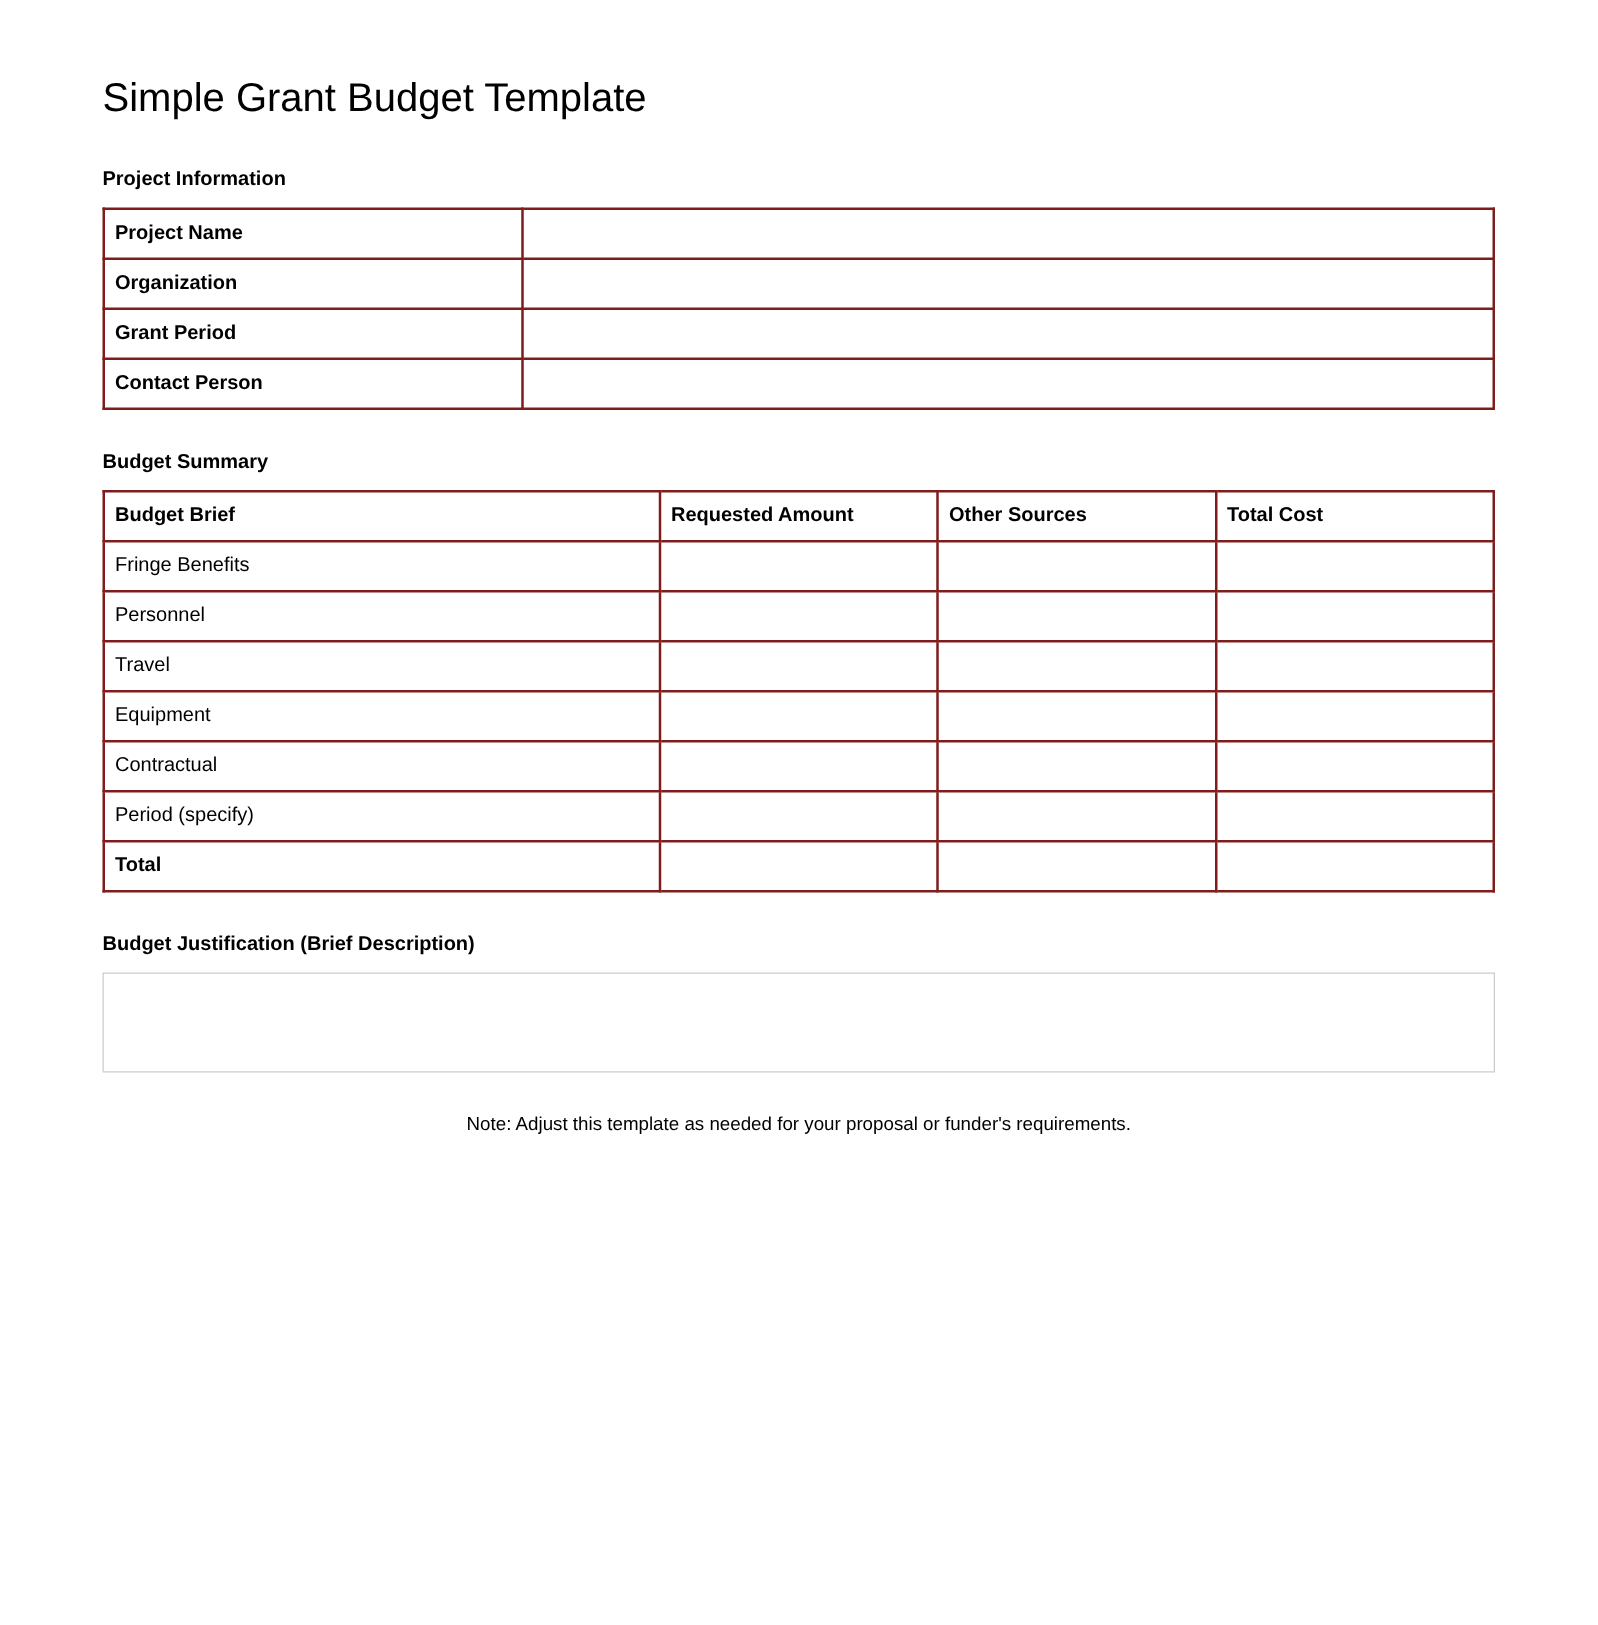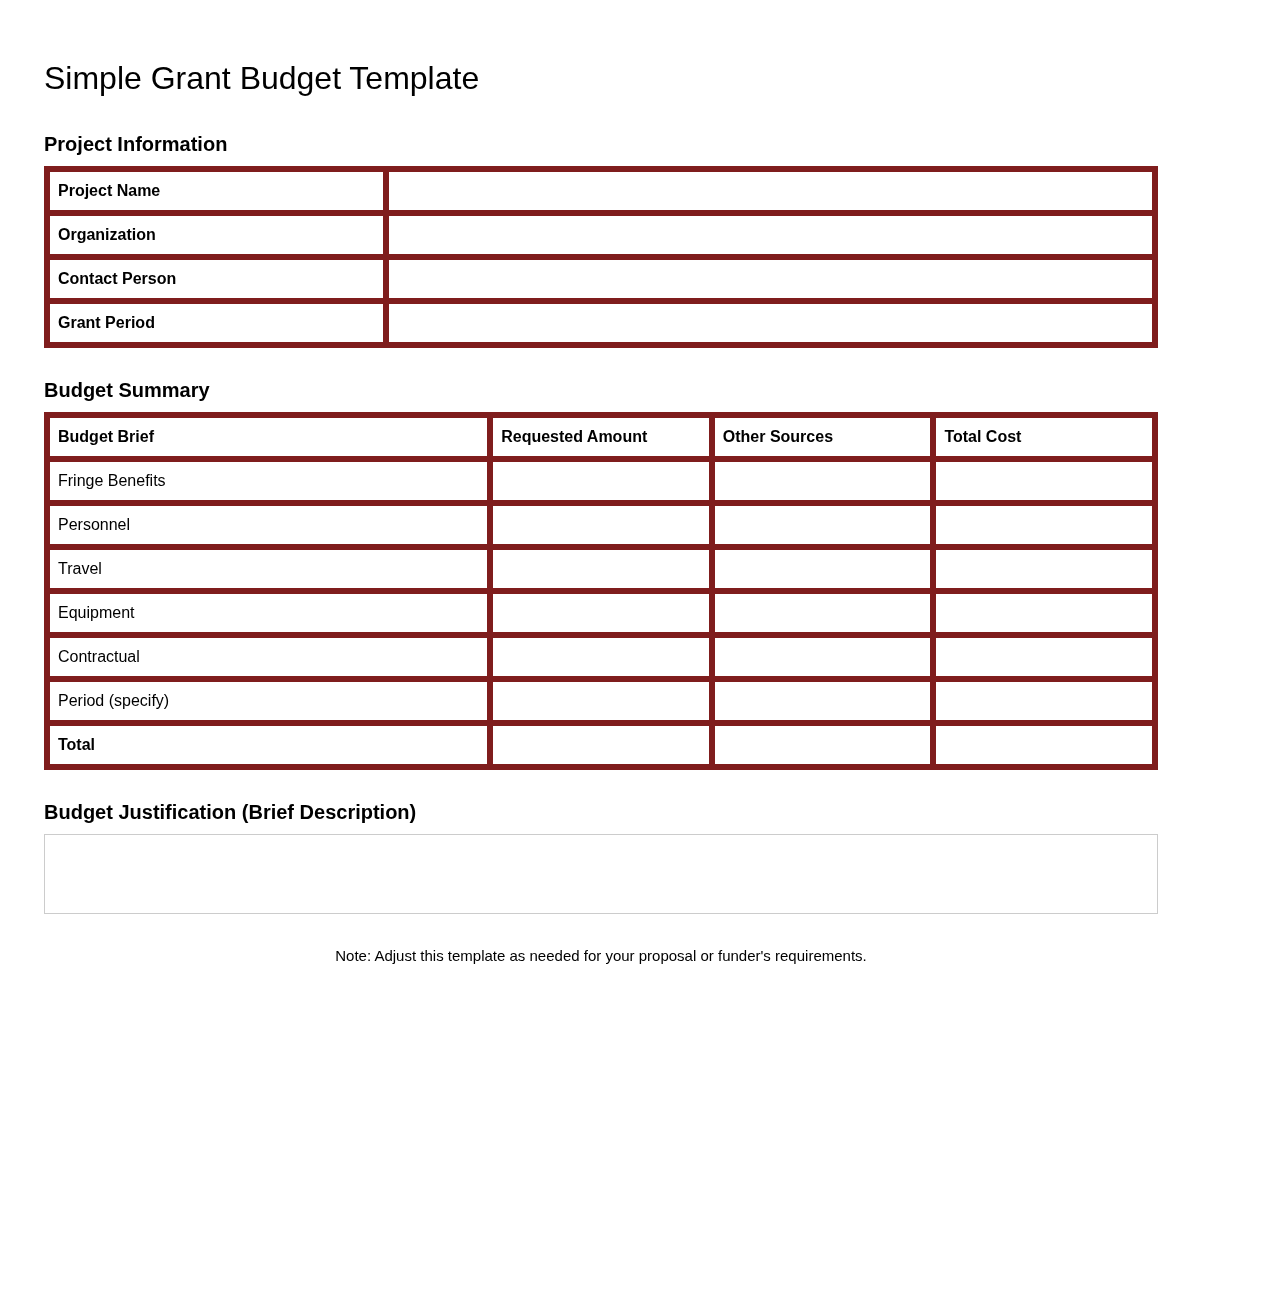--- a/index.html
+++ b/index.html
@@ -2,35 +2,35 @@
 <html><head>
 <meta charset="utf-8">
 <style>
   html, body { margin: 0; padding: 0; background: #ffffff; }
   body {
     font-family: "Liberation Sans", "DejaVu Sans", sans-serif;
     color: #000;
     width: 1278px;
     min-height: 1300px;
   }
-  .page { padding: 56px 82px 0 44px; width: 1114px; }
+  .page { padding: 56px 82px 0 82px; width: 1114px; }
   h1 {
     font-size: 32px; font-weight: normal; margin: 0 0 32px 0;
     line-height: 44px;
   }
   h2 {
-    font-size: 20px; font-weight: bold; margin: 15px 0 10px 0;
+    font-size: 16px; font-weight: bold; margin: 15px 0 10px 0;
     line-height: 24px;
   }
   table {
     width: 100%; border-collapse: collapse; table-layout: fixed;
     font-size: 16px;
   }
   td, th {
-    border: 6px solid #7f1d1d;
+    border: 2px solid #7f1d1d;
     height: 38px; padding: 0 8px; text-align: left; vertical-align: middle;
     line-height: 20px;
   }
   th { font-weight: bold; }
   .info-table { margin-bottom: 30px; }
   .info-table td.label { font-weight: bold; width: 317px; }
   .budget-table { margin-bottom: 30px; }
   .budget-table col.c1 { width: 40%; }
   .budget-table col.c2 { width: 20%; }
   .budget-table col.c3 { width: 20%; }
@@ -53,25 +53,25 @@
     <tbody>
       <tr>
         <td class="label">Project Name</td>
         <td></td>
       </tr>
       <tr>
         <td class="label">Organization</td>
         <td></td>
       </tr>
       <tr>
-        <td class="label">Contact Person</td>
+        <td class="label">Grant Period</td>
         <td></td>
       </tr>
       <tr>
-        <td class="label">Grant Period</td>
+        <td class="label">Contact Person</td>
         <td></td>
       </tr>
     </tbody>
   </table>
 
   <h2>Budget Summary</h2>
   <table class="budget-table">
     <colgroup>
         <col class="c1">
         <col class="c2">

